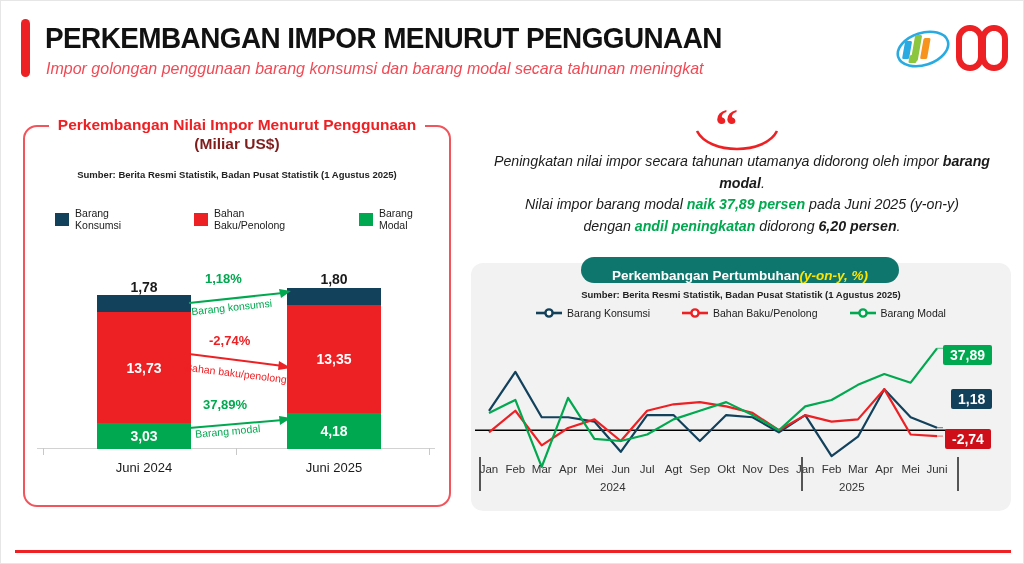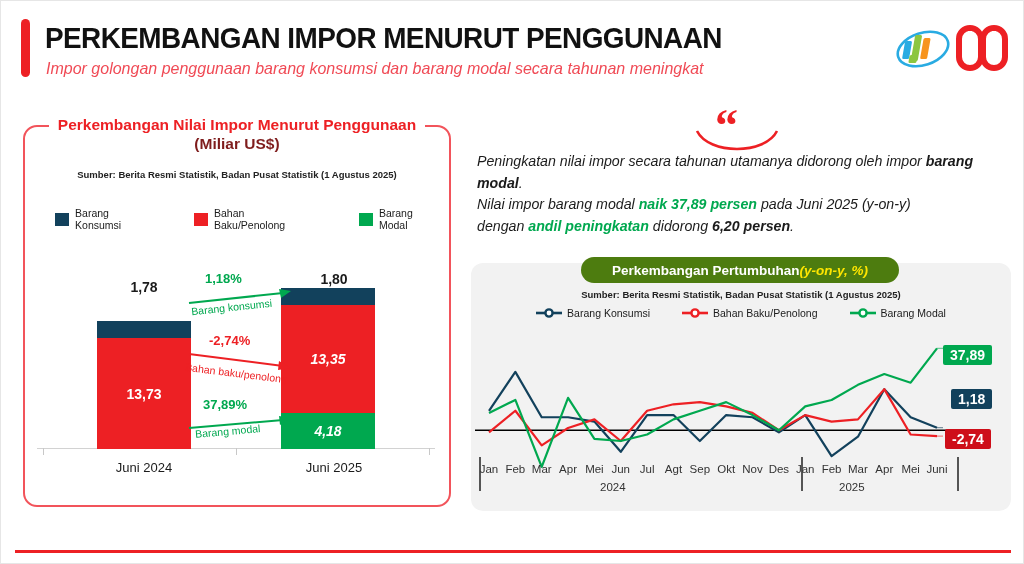--- a/index.html
+++ b/index.html
@@ -63,21 +63,21 @@
     position:absolute;left:40px;top:206px;width:392px;
     display:flex;align-items:center;
   }
   .lg{display:flex;align-items:center;font-size:10.5px;color:#1b1b1b;}
   .lg .sw{width:17px;height:13px;margin-right:6px;display:inline-block;}
   .lg1{margin-left:14px;} .lg2{margin-left:50px;} .lg3{margin-left:58px;}
 
   
   .barchart{position:absolute;left:36px;top:256px;width:398px;height:220px;}
   .bar-col{position:absolute;bottom:28px;width:94px;}
-  .bar-col.b1{left:60px;text-align:right;} .bar-col.b2{left:244px;font-style:italic;}
+  .bar-col.b1{left:60px;text-align:right;} .bar-col.b2{left:250px;}
   .seg{width:100%;position:relative;display:flex;align-items:center;justify-content:center;
        color:#ffffff;font-weight:bold;font-size:14px;}
   .seg.navy{background:#12415C;}
   .seg.red{background:#ED2024;}
   .seg.green{background:#00A84F;}
   .bar-top-label{
     position:absolute;text-align:center;width:94px;
     font-size:14px;font-weight:bold;color:#1b1b1b;
   }
   .axis-line{position:absolute;left:0;bottom:28px;width:398px;height:1px;background:#d2d2d2;}
@@ -94,35 +94,35 @@
   
   .quote{position:absolute;left:468px;top:98px;width:546px;}
   .quote-mark{
     position:absolute;left:246px;top:4px;
     font-size:46px;font-weight:bold;color:#ED2024;
     font-family:"Liberation Serif", serif;line-height:1;
   }
   .quote-smile{position:absolute;left:226px;top:30px;}
   .quote-body{
     position:absolute;left:8px;top:52px;width:530px;
-    text-align:left;font-style:italic;font-size:14.2px;color:#1b1b1b;
+    text-align:center;font-style:italic;font-size:14.2px;color:#1b1b1b;
     line-height:1.52;
   }
   .quote-body b{font-weight:bold;}
   .q-green{color:#00A84F;font-weight:bold;}
 
   
   .card-right{
     position:absolute;left:470px;top:262px;width:540px;height:248px;
     background:#F2F2F2;border-radius:12px;
   }
   .pill{
     position:absolute;left:580px;top:256px;width:318px;height:26px;
-    background:#4d7c0f;border-radius:14px;
-    display:flex;align-items:center;justify-content:center;
+    background:#0f766e;border-radius:14px;
+    display:flex;align-items:flex-end;justify-content:center;
     font-size:13.5px;font-weight:bold;color:#ffffff;white-space:nowrap;
   }
   .pill .yy{color:#FFE600;font-style:italic;}
   .card-right-src{
     position:absolute;left:470px;top:288px;width:540px;
     text-align:center;font-size:9.5px;font-weight:bold;color:#222222;
   }
   .legend-row2{
     position:absolute;left:470px;top:306px;width:540px;
     display:flex;align-items:center;justify-content:center;
@@ -200,20 +200,23 @@
     <div class="axis-line"></div>
     <div class="tick" style="left:6px;"></div>
     <div class="tick" style="left:199px;"></div>
     <div class="tick" style="left:392px;"></div>
 
     <div class="bar-top-label" style="left:60px;bottom:182px;">1,78</div>
     <div class="bar-col b1">
       <div class="seg navy" style="height:17px"></div>
       <div class="seg red" style="height:111px">
         <span>13,73</span>
+      </div>
+      <div class="seg green" style="height:26px">
+        <span>3,03</span>
       </div>
     </div>
     <div class="xlab" style="left:47px;">Juni 2024</div>
 
     <div class="bar-top-label" style="left:250px;bottom:190px;">1,80</div>
     <div class="bar-col b2">
       <div class="seg navy" style="height:17px"></div>
       <div class="seg red" style="height:108px">
         <span>13,35</span>
       </div>

